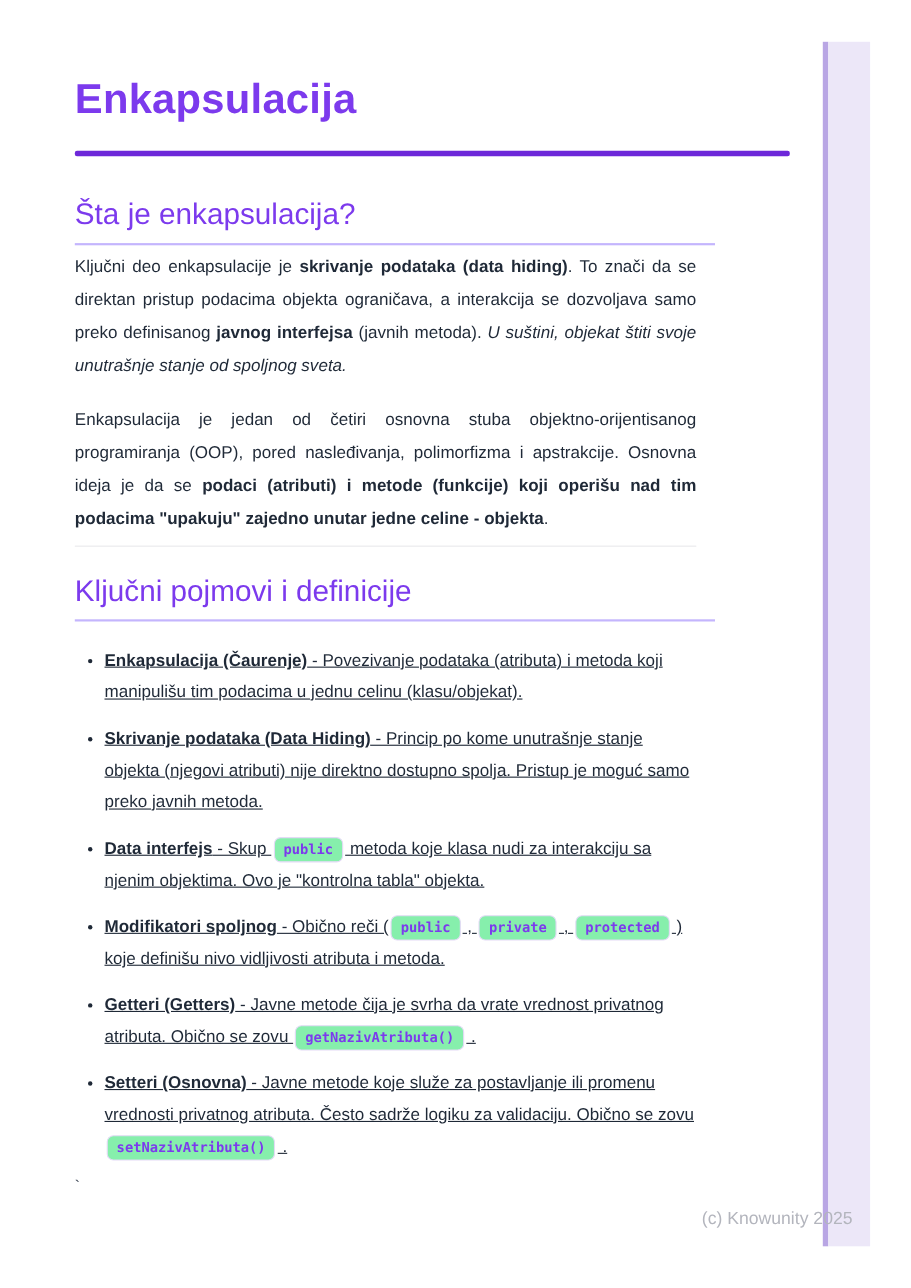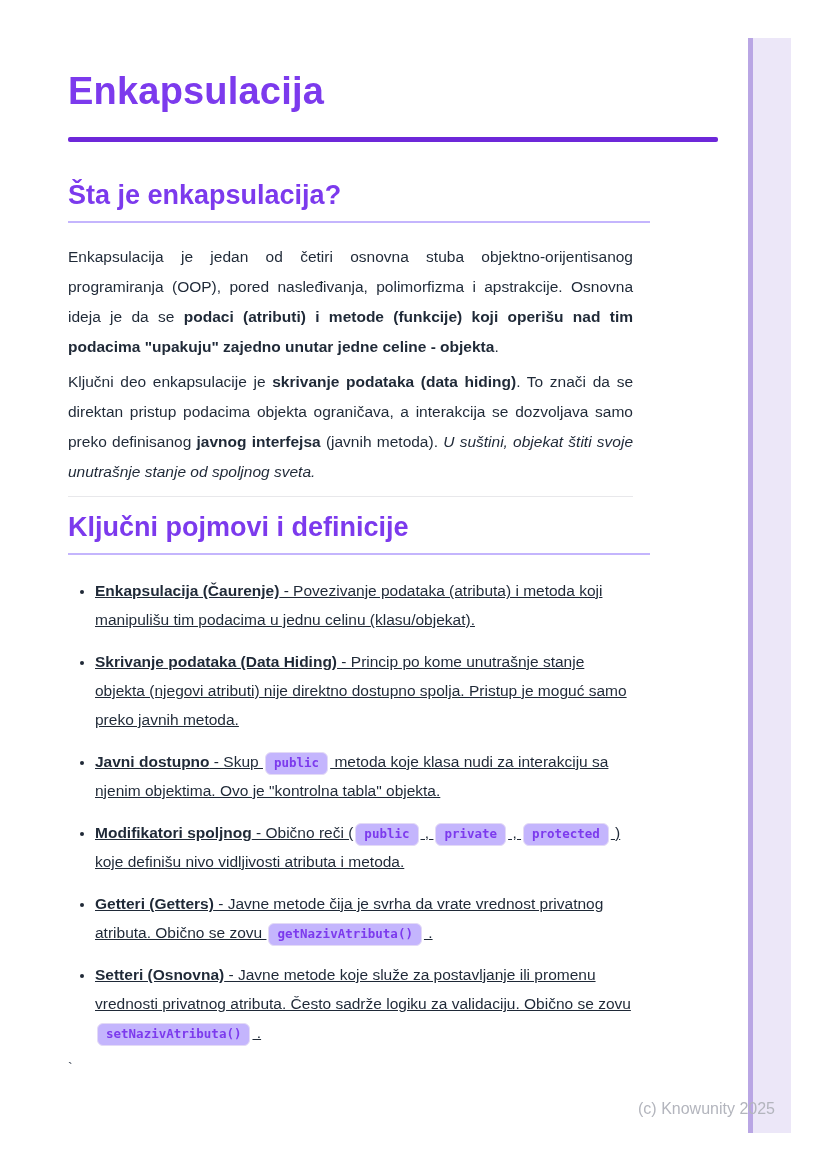--- a/index.html
+++ b/index.html
@@ -29,29 +29,29 @@
   h1.doc-title {
     font-size:38px; line-height:42px; font-weight:bold;
     color:#7c3aed; letter-spacing:0.2px;
     margin-top:10px;
   }
   .title-rule {
     margin-top:25px; height:5px; width:650px;
     background:#6d28d9; border-radius:2px;
   }
   h2.section-heading {
-    font-size:27px; line-height:31px; font-weight:bold;
+    font-size:27px; line-height:31px; font-weight:normal;
     color:#7c3aed;
   }
   .heading-rule {
     margin-top:10px; height:2px; width:582px;
     background:#c4b5fd;
   }
   .sec-intro h2 { margin-top:38px; }
-  .sec-terms h2 { margin-top:15px; }
+  .sec-terms h2 { margin-top:25px; }
   p.body-par {
     width:565px;
     font-size:15.5px; line-height:30px;
     text-align:justify;
     color:#1f2937;
   }
   .par-1 { margin-top:19px; }
   .par-2 { margin-top:5px; }
   .section-divider {
     margin-top:9px; height:1px; width:565px;
@@ -70,21 +70,21 @@
     color:#1f2937;
   }
   ul.term-list li::marker { font-size:13px; }
   strong { font-weight:bold; }
   em { font-style:italic; }
   .chip {
     display:inline-block;
     font-family:"DejaVu Sans Mono", monospace;
     font-size:12.5px; font-weight:bold;
     color:#7c3aed;
-    background:#c4b5fd;
+    background:#86efac;
     border:1px solid #e3daf6;
     border-radius:6px;
     padding:1px 8px 2px 8px;
     margin:0 2px;
     line-height:1.45;
     white-space:nowrap;
     text-align:right;
   }
   .stray-char {
     margin-top:12px;
@@ -105,33 +105,33 @@
   <div class="strip-fill"></div>
 
   <div class="content">
 
     <h1 class="doc-title">Enkapsulacija</h1>
     <div class="title-rule"></div>
 
     <section class="sec-intro">
       <h2 class="section-heading">Šta je enkapsulacija?</h2>
       <div class="heading-rule"></div>
+      <p class="body-par par-2"><span>Ključni deo enkapsulacije je </span><strong>skrivanje podataka (data hiding)</strong><span>. To znači da se direktan pristup podacima objekta ograničava, a interakcija se dozvoljava samo preko definisanog </span><strong>javnog interfejsa</strong><span> (javnih metoda). </span><em>U suštini, objekat štiti svoje unutrašnje stanje od spoljnog sveta.</em></p>
       <p class="body-par par-1"><span>Enkapsulacija je jedan od četiri osnovna stuba objektno-orijentisanog programiranja (OOP), pored nasleđivanja, polimorfizma i apstrakcije. Osnovna ideja je da se </span><strong>podaci (atributi) i metode (funkcije) koji operišu nad tim podacima "upakuju" zajedno unutar jedne celine - objekta</strong><span>.</span></p>
-      <p class="body-par par-2"><span>Ključni deo enkapsulacije je </span><strong>skrivanje podataka (data hiding)</strong><span>. To znači da se direktan pristup podacima objekta ograničava, a interakcija se dozvoljava samo preko definisanog </span><strong>javnog interfejsa</strong><span> (javnih metoda). </span><em>U suštini, objekat štiti svoje unutrašnje stanje od spoljnog sveta.</em></p>
     </section>
 
     <div class="section-divider"></div>
 
     <section class="sec-terms">
       <h2 class="section-heading">Ključni pojmovi i definicije</h2>
       <div class="heading-rule"></div>
       <ul class="term-list">
           <li><strong>Enkapsulacija (Čaurenje)</strong><span> - Povezivanje podataka (atributa) i metoda koji manipulišu tim podacima u jednu celinu (klasu/objekat).</span></li>
           <li><strong>Skrivanje podataka (Data Hiding)</strong><span> - Princip po kome unutrašnje stanje objekta (njegovi atributi) nije direktno dostupno spolja. Pristup je moguć samo preko javnih metoda.</span></li>
-          <li><strong>Javni dostupno</strong><span> - Skup </span><span class="chip">public</span><span> metoda koje klasa nudi za interakciju sa njenim objektima. Ovo je "kontrolna tabla" objekta.</span></li>
+          <li><strong>Data interfejs</strong><span> - Skup </span><span class="chip">public</span><span> metoda koje klasa nudi za interakciju sa njenim objektima. Ovo je "kontrolna tabla" objekta.</span></li>
           <li><strong>Modifikatori spoljnog</strong><span> - Obično reči (</span><span class="chip">public</span><span> , </span><span class="chip">private</span><span> , </span><span class="chip">protected</span><span> ) koje definišu nivo vidljivosti atributa i metoda.</span></li>
           <li><strong>Getteri (Getters)</strong><span> - Javne metode čija je svrha da vrate vrednost privatnog atributa. Obično se zovu </span><span class="chip">getNazivAtributa()</span><span> .</span></li>
           <li><strong>Setteri (Osnovna)</strong><span> - Javne metode koje služe za postavljanje ili promenu vrednosti privatnog atributa. Često sadrže logiku za validaciju. Obično se zovu </span><span class="chip">setNazivAtributa()</span><span> .</span></li>
         </ul>
     </section>
 
     <div class="stray-char">`</div>
 
   </div>
 

